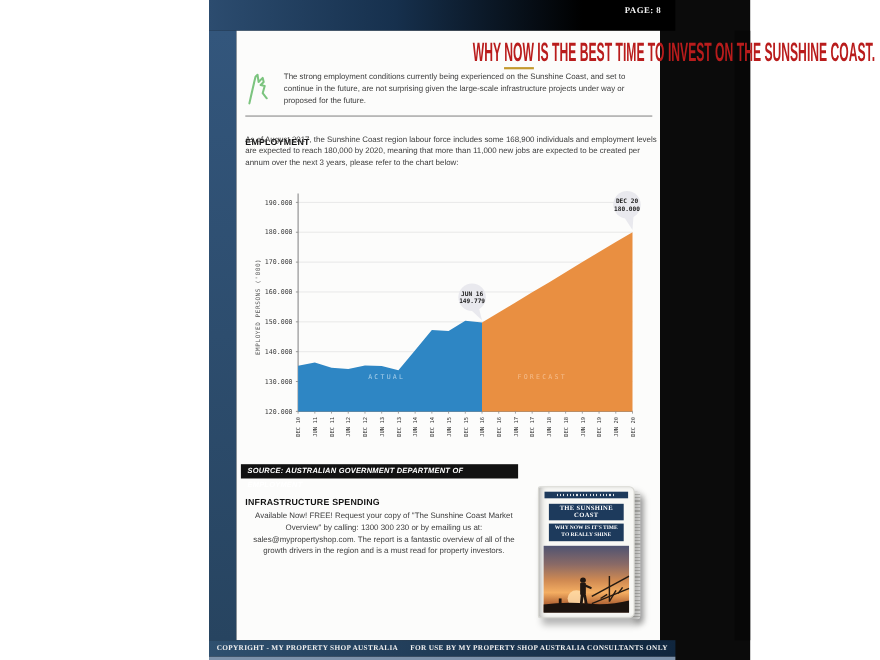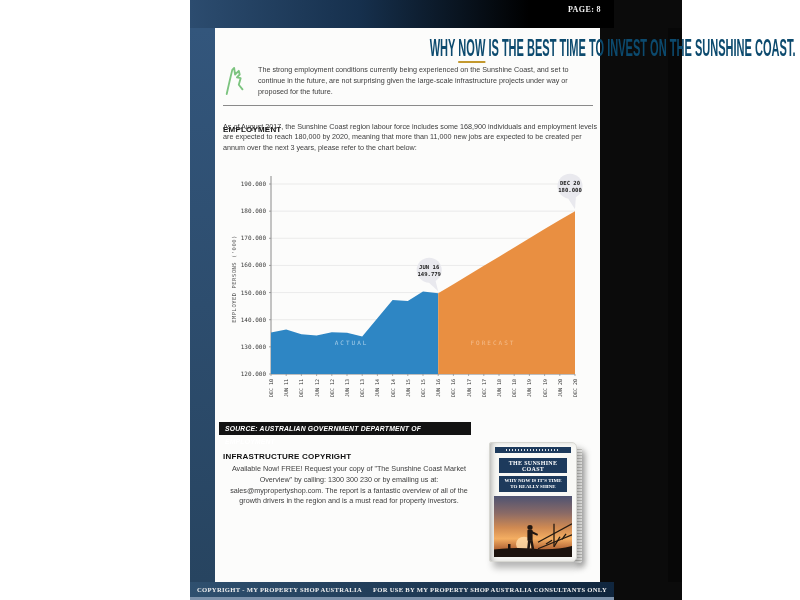--- a/index.html
+++ b/index.html
@@ -13,21 +13,21 @@
   .leftband{position:absolute;left:0;top:28px;width:25px;height:554px;
             background:linear-gradient(180deg,#33567c,#274460);}
   .rightband{position:absolute;right:0;top:28px;width:14px;height:554px;background:#070707;}
   .bottombar{position:absolute;left:0;top:582px;width:424px;height:15px;
              background:linear-gradient(90deg,#2f506f,#10263e);display:flex;justify-content:space-between;
              align-items:center;box-sizing:border-box;padding:0 7px;}
   .bottombar span{color:#f0f0f0;font-family:"Liberation Serif",serif;font-weight:bold;font-size:6.6px;letter-spacing:.3px;}
   .bottomstrip{position:absolute;left:0;top:597px;width:424px;height:3px;background:#7d92ab;}
   .page{position:absolute;left:25px;top:28px;width:385px;height:554px;background:#fcfcfb;}
 
-  .main-title{position:absolute;top:6px;left:0;width:100%;text-align:center;color:#0c4a6e;
+  .main-title{position:absolute;top:6px;left:0;width:100%;text-align:center;color:#b91c1c;
               font-weight:bold;font-size:24px;white-space:nowrap;}
   .squeeze{display:inline-block;transform:scaleX(.46);transform-origin:center top;}
   .hl{border-bottom:2.5px solid #c3992e;}
 
   .intro-row{position:absolute;top:37px;left:8px;width:372px;display:flex;gap:9px;align-items:flex-end;}
   .intro-text{font-size:7.2px;line-height:1.5;color:#3c3c3c;flex:1;}
   .rule{position:absolute;top:77px;left:8px;width:370px;height:1px;background:#8a8a8a;}
 
   .sec-head{position:absolute;left:8px;font-size:8px;font-weight:bold;color:#111;letter-spacing:.2px;}
   .emp-head{top:72px;margin-top:25px;}
@@ -167,21 +167,21 @@
             <polygon points="348,41.14285714285714 339,27.14285714285714 349,27.14285714285714" fill="#e9e9ee"></polygon>
             <circle cx="343" cy="18.14285714285714" r="12.5" fill="#e9e9ee"></circle>
             <text x="343" y="16.64285714285714" text-anchor="middle" font-size="5.6" font-weight="bold" font-family="&quot;DejaVu Sans Mono&quot;, monospace" fill="#222">DEC 20</text>
             <text x="343" y="23.64285714285714" text-anchor="middle" font-size="5.6" font-weight="bold" font-family="&quot;DejaVu Sans Mono&quot;, monospace" fill="#222">180.000</text>
             <text x="9" y="111" text-anchor="middle" font-size="5.5" letter-spacing="0.5" font-family="&quot;DejaVu Sans Mono&quot;, monospace" fill="#555" transform="rotate(-90 9 111)">EMPLOYED PERSONS ('000)</text>
           </svg>
       </div>
 
       <div class="source-bar">SOURCE: AUSTRALIAN GOVERNMENT DEPARTMENT OF EMPLOYMENT</div>
 
-      <div class="sec-head infra-head">INFRASTRUCTURE COPYRIGHT</div>
+      <div class="sec-head infra-head">INFRASTRUCTURE SPENDING</div>
       <div class="infra-body">Available Now! FREE! Request your copy of "The Sunshine Coast Market Overview" by calling: 1300 300 230 or by emailing us at: sales@mypropertyshop.com. The report is a fantastic overview of all of the growth drivers in the region and is a must read for property investors.</div>
 
       <div class="book">
         <div class="book-pages"></div>
         <div class="book-cover">
           <div class="book-band"></div>
           <div class="book-title">THE SUNSHINE COAST</div>
           <div class="book-sub">WHY NOW IS IT'S TIME TO REALLY SHINE</div>
           <svg class="book-photo" viewBox="0 0 78 66" preserveAspectRatio="none">
             <defs>

